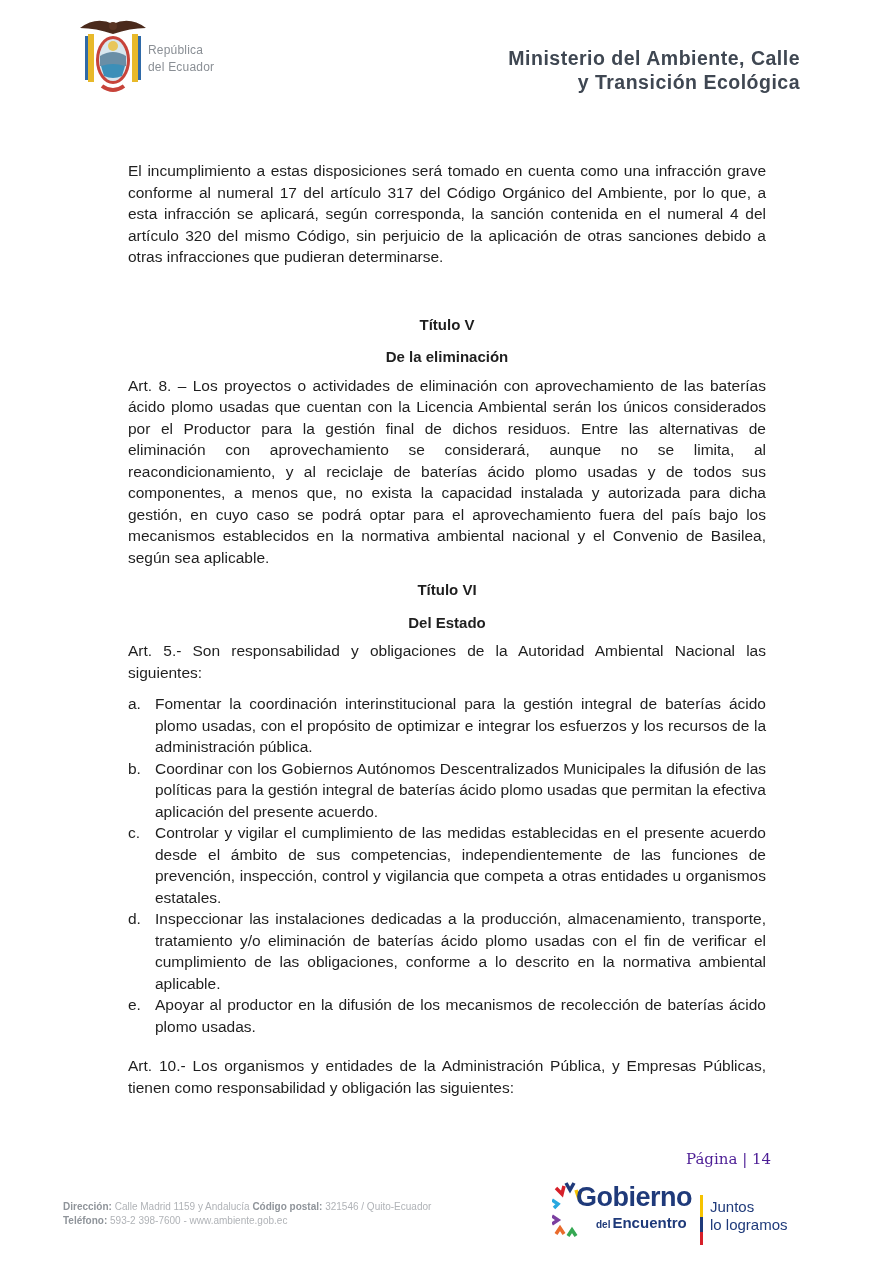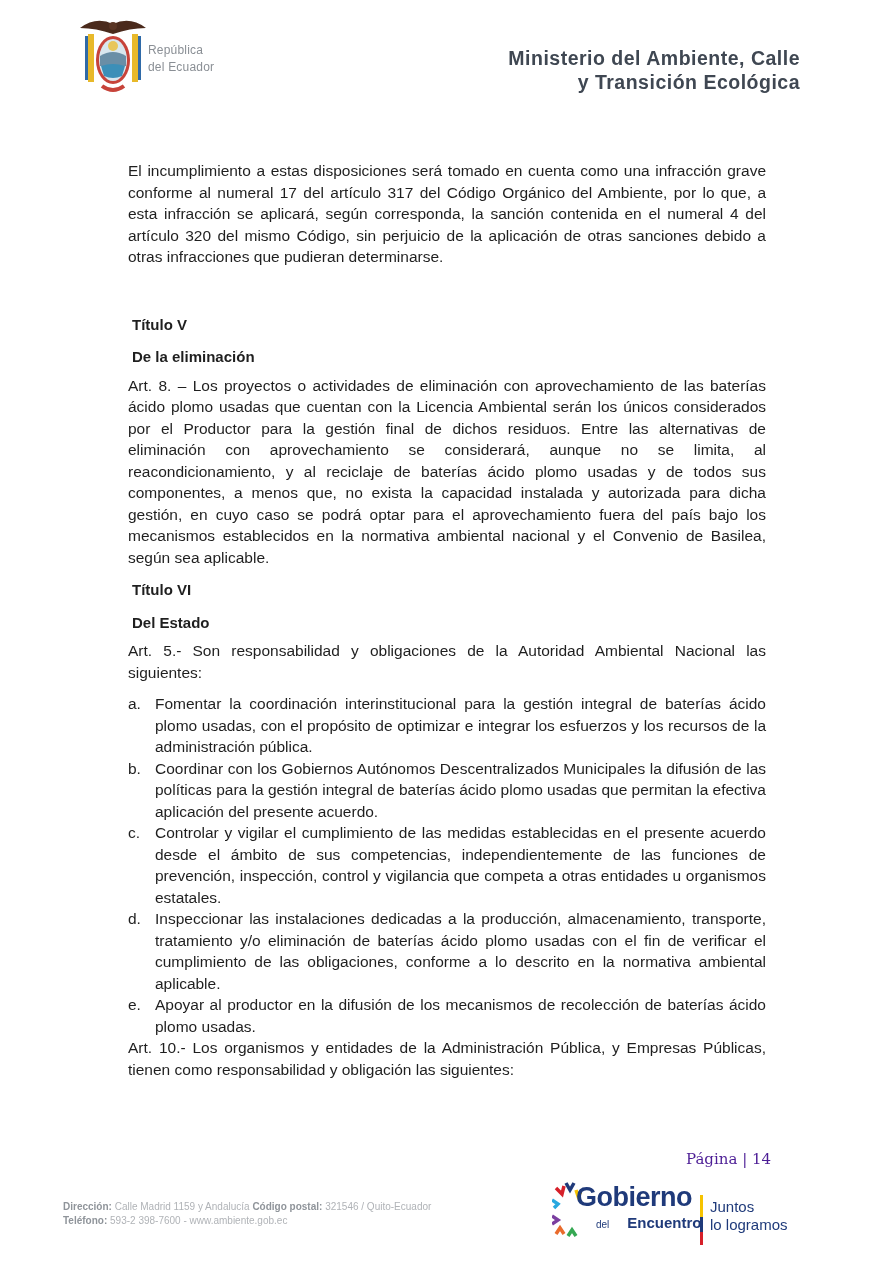--- a/index.html
+++ b/index.html
@@ -7,33 +7,33 @@
 
     
     .header { position: absolute; left: 0; top: 0; width: 892px; height: 110px; }
     .coat { position: absolute; left: 78px; top: 14px; width: 70px; height: 84px; }
     .republica { position: absolute; left: 148px; top: 42px; font-size: 12px; line-height: 17px; color: #8a8f95; letter-spacing: 0.2px; }
     .ministry { position: absolute; right: 92px; top: 46px; text-align: right; font-size: 19.5px; line-height: 24px; font-weight: bold; color: #3f4752; letter-spacing: 0.5px; }
 
     
     .content { position: absolute; left: 128px; top: 160px; width: 638px; font-size: 15.5px; line-height: 21.5px; color: #1f1f1f; }
     .para { text-align: justify; margin: 0; }
-    .heading { font-weight: bold; font-size: 15px; margin: 4px; }
+    .heading { text-align: center; font-weight: bold; font-size: 15px; margin: 4px; }
     .list { margin: 0; padding: 0; list-style: none; }
     .list li { position: relative; padding-left: 27px; text-align: justify; }
     .list .marker { position: absolute; left: 0; top: 0; }
 
     
     .page-num { position: absolute; left: 686px; top: 1150px; font-family: "DejaVu Serif", serif; font-size: 15px; color: #4c1d95; }
     .address { position: absolute; left: 63px; top: 1200px; font-size: 10px; line-height: 14px; color: #b0b3b7; }
     .address b { color: #8f949a; }
     .gob-logo { position: absolute; left: 552px; top: 1180px; width: 250px; height: 70px; }
     .gob-word { position: absolute; left: 24px; top: 2px; font-size: 27px; font-weight: bold; color: #1f3a7a; letter-spacing: -0.5px; }
     .gob-sub { position: absolute; left: 44px; top: 34px; font-size: 15px; font-weight: bold; color: #1f3a7a; }
-    .gob-sub small { font-size: 10px; font-weight: normal; margin-right: 18px; }
+    .gob-sub small { font-size: 10px; font-weight: bold; margin-right: 2px; }
     .gob-bar { position: absolute; left: 148px; top: 15px; width: 3px; height: 50px; background: linear-gradient(#f6c300 0 45%, #1f3a7a 45% 75%, #d6202a 75% 100%); }
     .gob-tag { position: absolute; left: 158px; top: 18px; font-size: 15px; line-height: 18px; color: #1f3a7a; }
   </style>
 </head>
 <body>
 
 <div class="header">
   <svg class="coat" viewBox="0 0 70 84">
     <path d="M2 14 Q18 2 35 10 Q52 2 68 14 Q52 14 35 20 Q18 14 2 14Z" fill="#4a2a1c"></path>
     <circle cx="35" cy="12" r="4" fill="#5a3524"></circle>
@@ -70,21 +70,21 @@
   <p class="para" style="margin-top:7px;">Art. 5.- Son responsabilidad y obligaciones de la Autoridad Ambiental Nacional las siguientes:</p>
 
   <ul class="list" style="margin-top:10px;">
     <li><span class="marker">a.</span><span>Fomentar la coordinación interinstitucional para la gestión integral de baterías ácido plomo usadas, con el propósito de optimizar e integrar los esfuerzos y los recursos de la administración pública.</span></li>
     <li><span class="marker">b.</span><span>Coordinar con los Gobiernos Autónomos Descentralizados Municipales la difusión de las políticas para la gestión integral de baterías ácido plomo usadas que permitan la efectiva aplicación del presente acuerdo.</span></li>
     <li><span class="marker">c.</span><span>Controlar y vigilar el cumplimiento de las medidas establecidas en el presente acuerdo desde el ámbito de sus competencias, independientemente de las funciones de prevención, inspección, control y vigilancia que competa a otras entidades u organismos estatales.</span></li>
     <li><span class="marker">d.</span><span>Inspeccionar las instalaciones dedicadas a la producción, almacenamiento, transporte, tratamiento y/o eliminación de baterías ácido plomo usadas con el fin de verificar el cumplimiento de las obligaciones, conforme a lo descrito en la normativa ambiental aplicable.</span></li>
     <li><span class="marker">e.</span><span>Apoyar al productor en la difusión de los mecanismos de recolección de baterías ácido plomo usadas.</span></li>
   </ul>
 
-  <p class="para" style="margin-top:0;">Art. 10.- Los organismos y entidades de la Administración Pública, y Empresas Públicas, tienen como responsabilidad y obligación las siguientes:</p>
+  <p class="para" style="margin-top:18px;">Art. 10.- Los organismos y entidades de la Administración Pública, y Empresas Públicas, tienen como responsabilidad y obligación las siguientes:</p>
 </div>
 
 <div class="page-num">Página | 14</div>
 
 <div class="address">
   <div>
     <b>Dirección:</b>
     <span>Calle Madrid 1159 y Andalucía</span>
     <b>Código postal:</b>
     <span>321546 / Quito-Ecuador</span>

